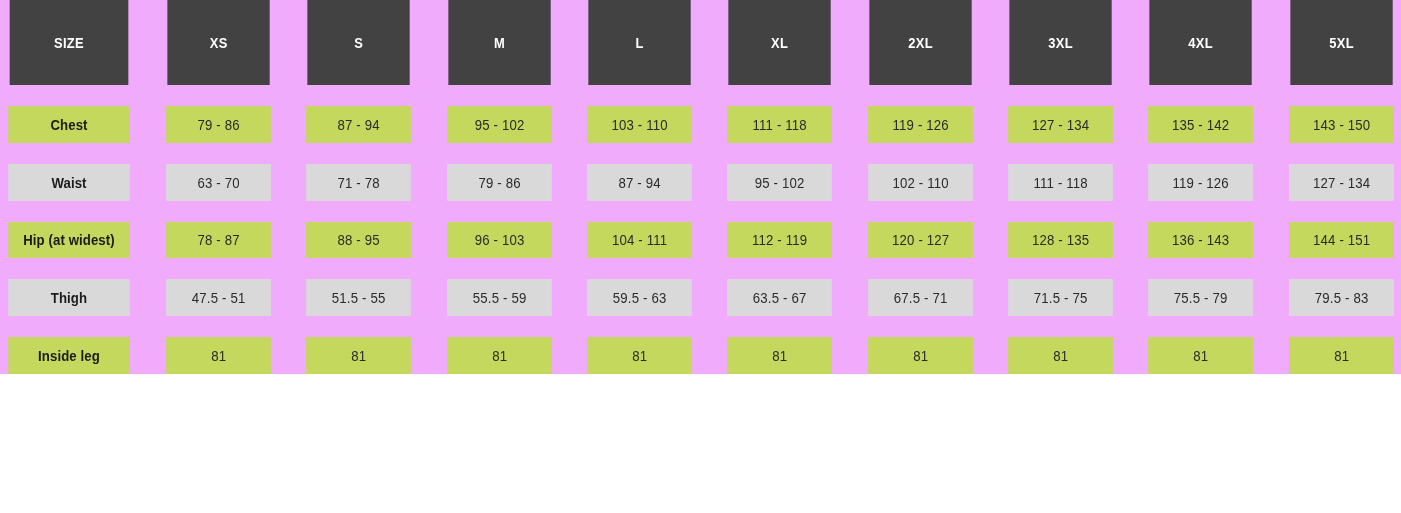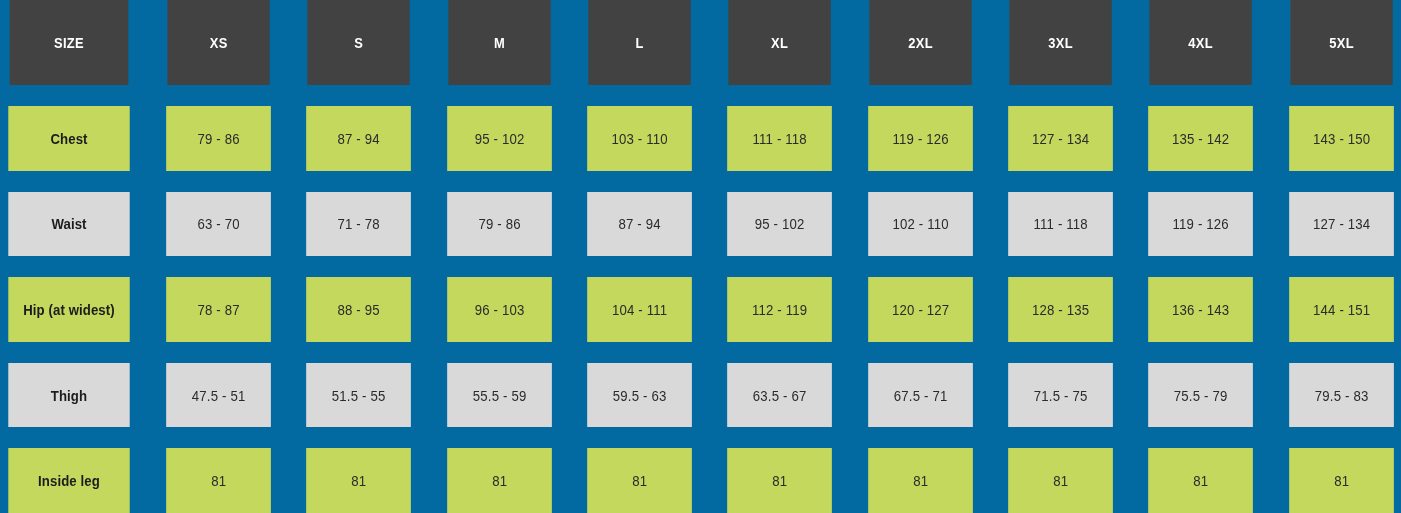--- a/index.html
+++ b/index.html
@@ -8,26 +8,26 @@
     background: #ffffff;
   }
   body {
     width: 1401px;
     height: 513px;
     font-family: "Liberation Sans", sans-serif;
     overflow: hidden;
   }
   #size-chart {
     width: 1401px;
-    height: 513px;
+    height: 374px;
     display: grid;
     grid-template-columns: 138px repeat(9, 1fr);
     grid-template-rows: 85px repeat(5, 1fr);
     gap: 21px;
-    background: #0369a1;
+    background: #f0abfc;
     box-sizing: border-box;
   }
   .cell {
     display: flex;
     align-items: center;
     justify-content: center;
     text-align: center;
     box-sizing: border-box;
     overflow: hidden;
     white-space: nowrap;

